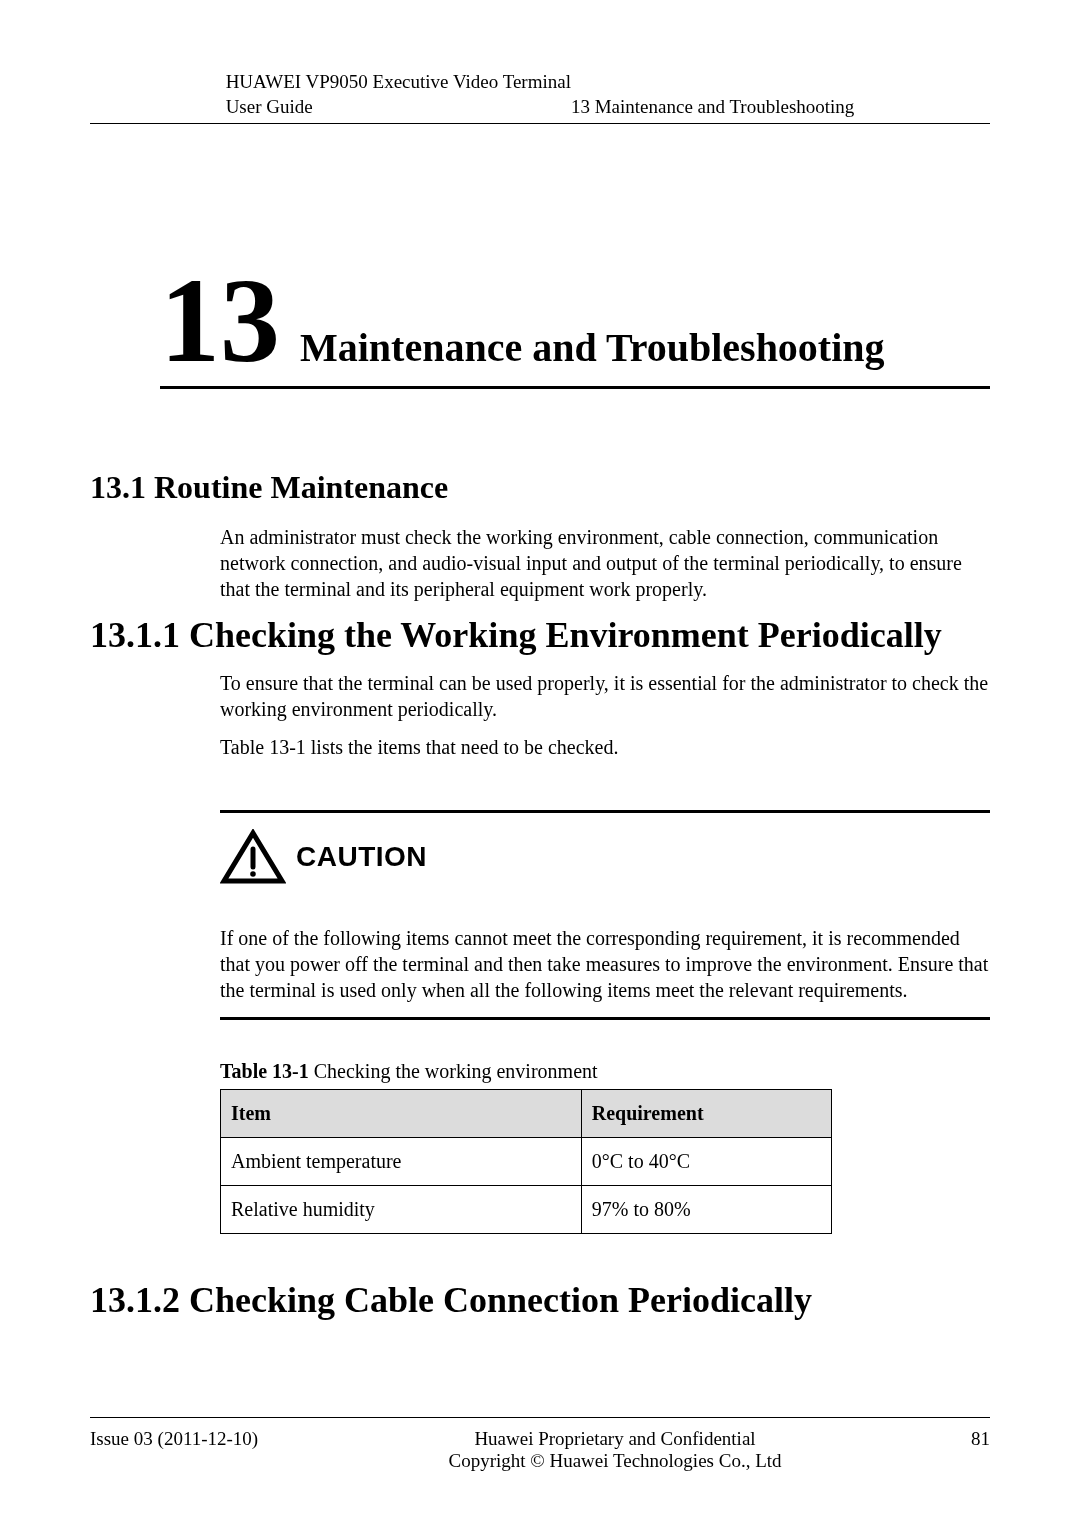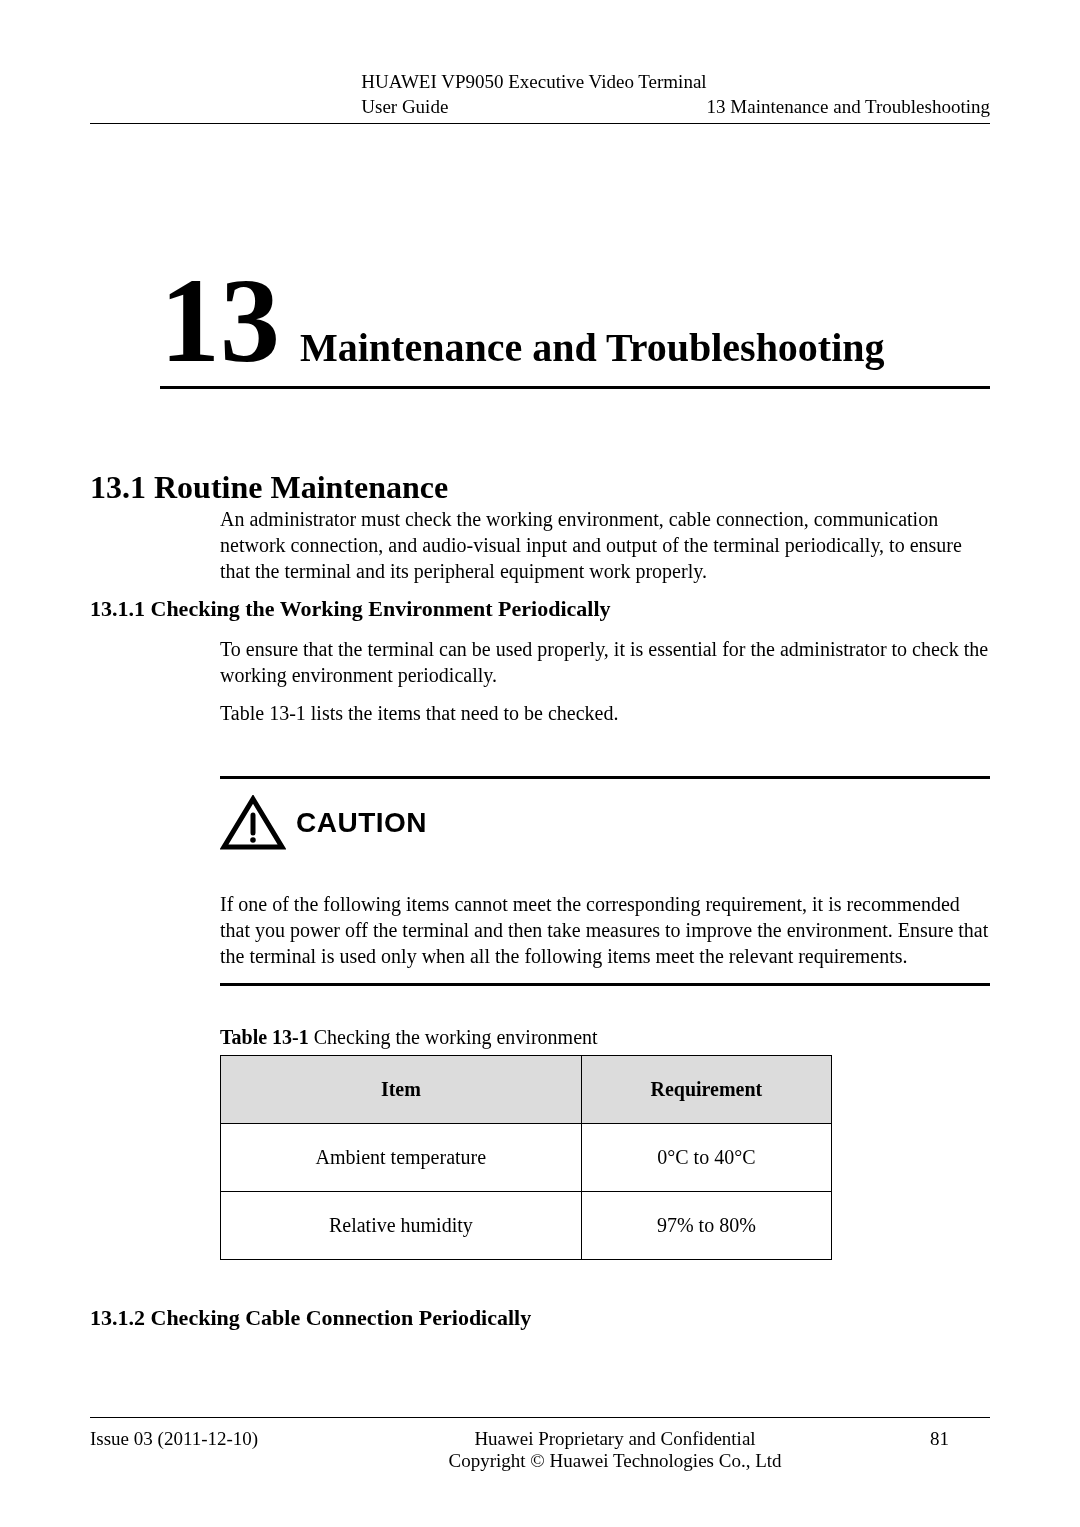--- a/index.html
+++ b/index.html
@@ -17,21 +17,21 @@
     }
     .page {
       padding: 70px 90px 50px 90px;
       height: 100%;
       position: relative;
     }
     .header {
       border-bottom: 1.5px solid #000;
       padding-bottom: 4px;
       display: flex;
-      justify-content: flex-end;
+      justify-content: center;
       align-items: flex-end;
       font-size: 19px;
       margin-bottom: 140px;
     }
     .header-left {
       line-height: 1.3;
     }
     .header-right {
       line-height: 1.3;
     }
@@ -52,23 +52,24 @@
     }
     .chapter-title {
       font-size: 40px;
       font-weight: bold;
       font-family: Georgia, "Times New Roman", serif;
     }
     .section-h2 {
       font-size: 32px;
       font-weight: bold;
       font-family: Georgia, "Times New Roman", serif;
+      margin-bottom: 18px;
     }
     .section-h3 {
-      font-size: 22px;
+      font-size: 36px;
       font-weight: bold;
       font-family: Georgia, "Times New Roman", serif;
       margin-bottom: 14px;
     }
     .body-text {
       font-size: 20px;
       line-height: 1.3;
       margin-left: 130px;
       margin-bottom: 12px;
       font-family: "Times New Roman", Times, serif;
@@ -112,22 +113,22 @@
     table.env-table {
       margin-left: 130px;
       border-collapse: collapse;
       width: 612px;
       font-size: 20px;
       margin-bottom: 45px;
     }
     table.env-table th,
     table.env-table td {
       border: 1.5px solid #000;
-      padding: 22px 10px;
-      text-align: center;
+      padding: 12px 10px;
+      text-align: left;
     }
     table.env-table th {
       background: #dcdcdc;
       font-weight: bold;
     }
     .footer {
       position: absolute;
       left: 90px;
       right: 90px;
       bottom: 55px;
@@ -139,21 +140,21 @@
     }
     .footer-center {
       text-align: center;
       flex: 1;
     }
     .footer-left {
       text-align: left;
       width: 210px;
     }
     .footer-right {
-      text-align: left;
+      text-align: right;
       width: 60px;
     }
   </style>
 </head>
 <body>
 
 <div class="page">
 
   <div class="header">
     <div class="header-left">

